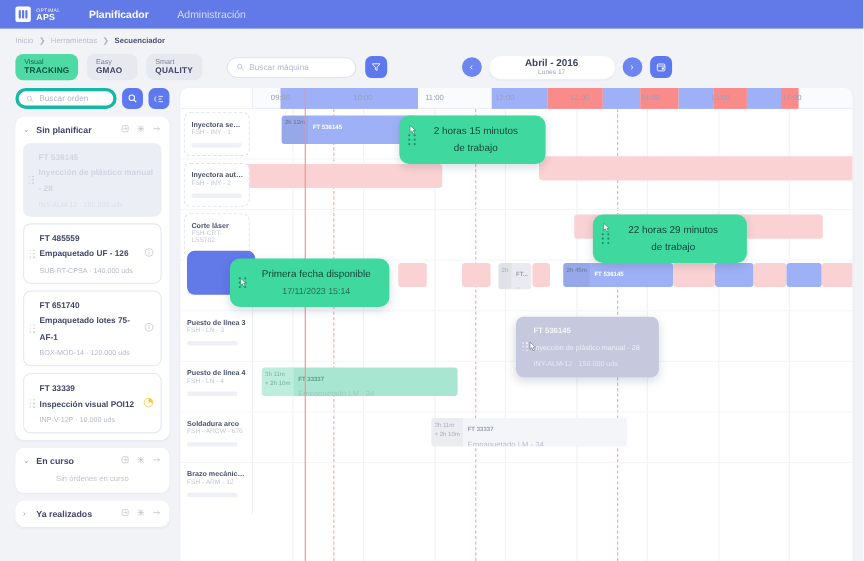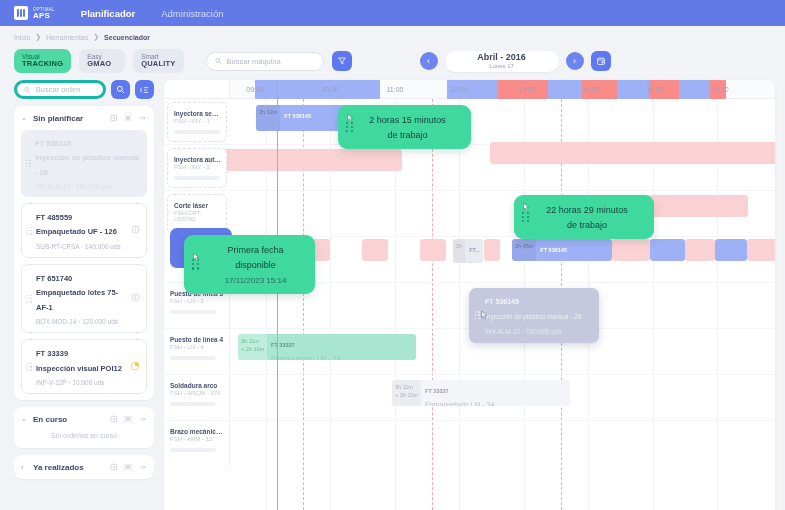--- a/index.html
+++ b/index.html
@@ -162,20 +162,21 @@
   .blk.gray .ttl .a{color:#9ba1b6;}
   .blk.gray .ttl .b{color:#b9bfd0;}
   .blk.teal .dur{color:#76b79c;background:rgba(255,255,255,.25);}
   .blk.gray .dur{color:#a9afc2;background:rgba(0,0,0,.035);}
 
   
   .tip{
     position:absolute;background:#3fd9a0;border-radius:9px;display:flex;align-items:center;
     gap:6px;padding:7px 16px 7px 8px;z-index:30;
     box-shadow:0 3px 8px rgba(40,60,90,.16);
+    margin-left:25px;
   }
   .tip .grip2{width:8px;flex:none;display:grid;grid-template-columns:2.5px 2.5px;gap:2px;}
   .tip .grip2 i{display:block;width:2.2px;height:2.2px;border-radius:50%;background:#1f8f68;}
   .tip .txt{flex:1;text-align:center;line-height:1.35;}
   .tip .t1{font-size:9px;color:#14453a;font-weight:normal;}
   .tip .t2{font-size:9px;color:#14453a;}
   .tip .t2.sm{font-size:8px;color:#2c6b58;}
   .cursor{position:absolute;width:11px;height:13px;z-index:31;}
 
   
@@ -676,21 +677,21 @@
           </span>
         <span class="txt">
           <span class="t1">22 horas 29 minutos</span><br>
           <span class="t2">de trabajo</span>
         </span>
         <svg class="cursor" style="left:7px;top:7px" viewBox="0 0 24 28">
           <path d="M6 2v14l3.5-3 2.6 6 3-1.4-2.6-5.8H17z" fill="#fff" stroke="#2a8d6c" stroke-width="1.4"></path>
         </svg>
       </div>
 
-      <div class="tip" style="left:20px;top:155px;width:131px;padding:7px 10px 7px 8px;">
+      <div class="tip" style="left:20px;top:155px;width:145px;padding:7px 10px 7px 8px;">
         <span class="grip2">
             <i></i>
             <i></i>
             <i></i>
             <i></i>
             <i></i>
             <i></i>
           </span>
         <span class="txt">
           <span class="t1">Primera fecha disponible</span><br>

